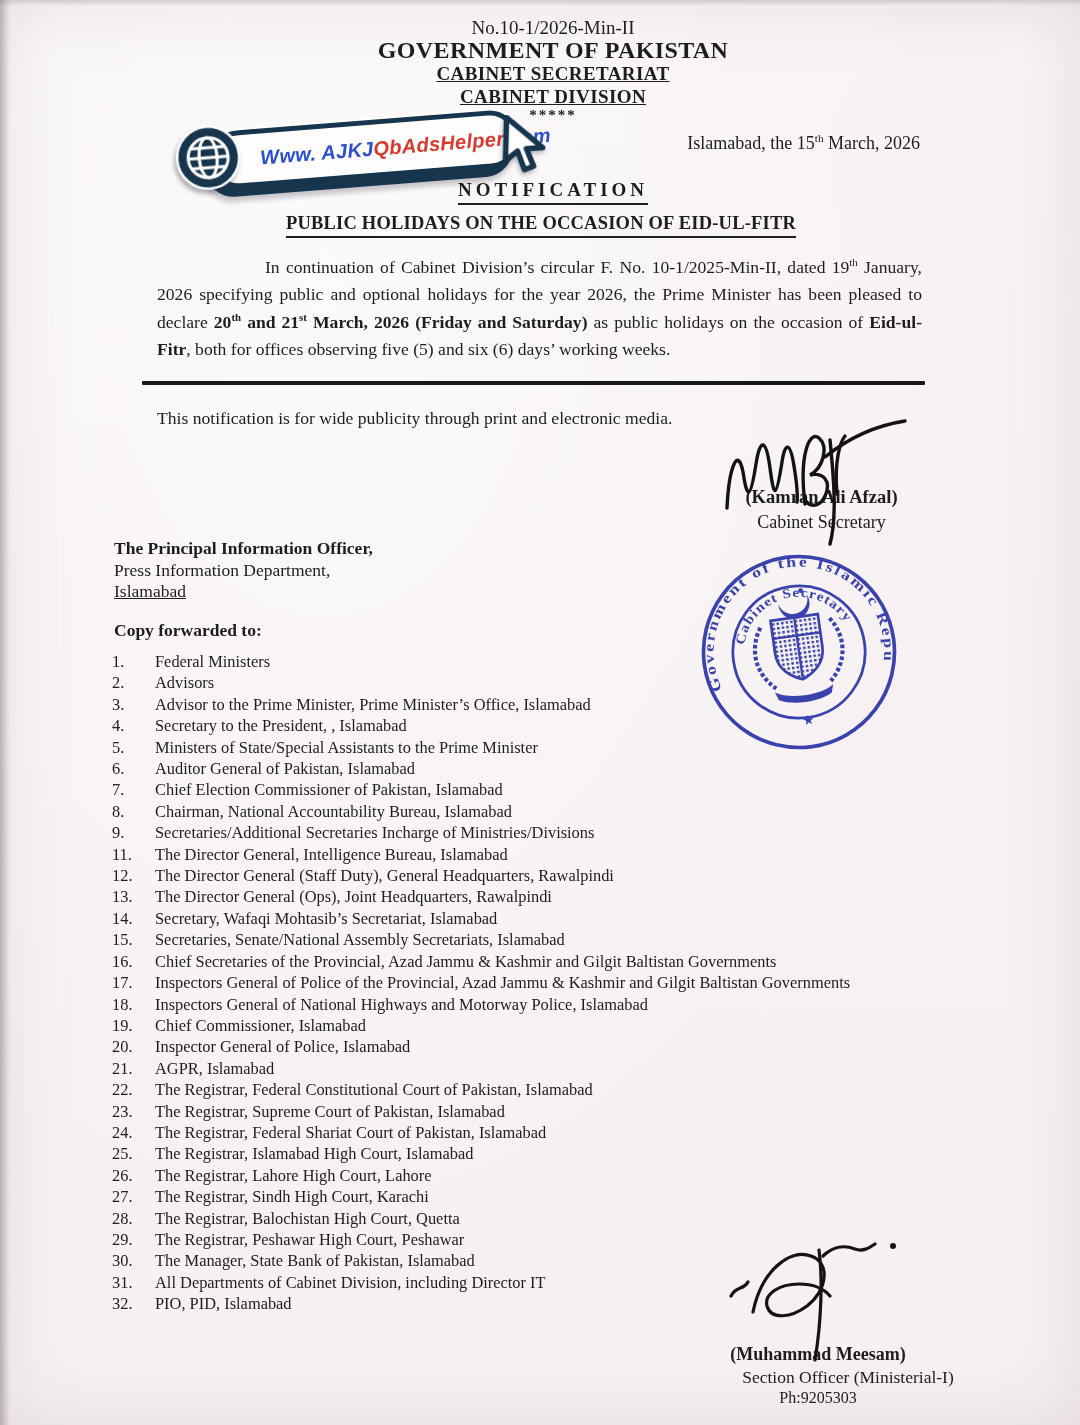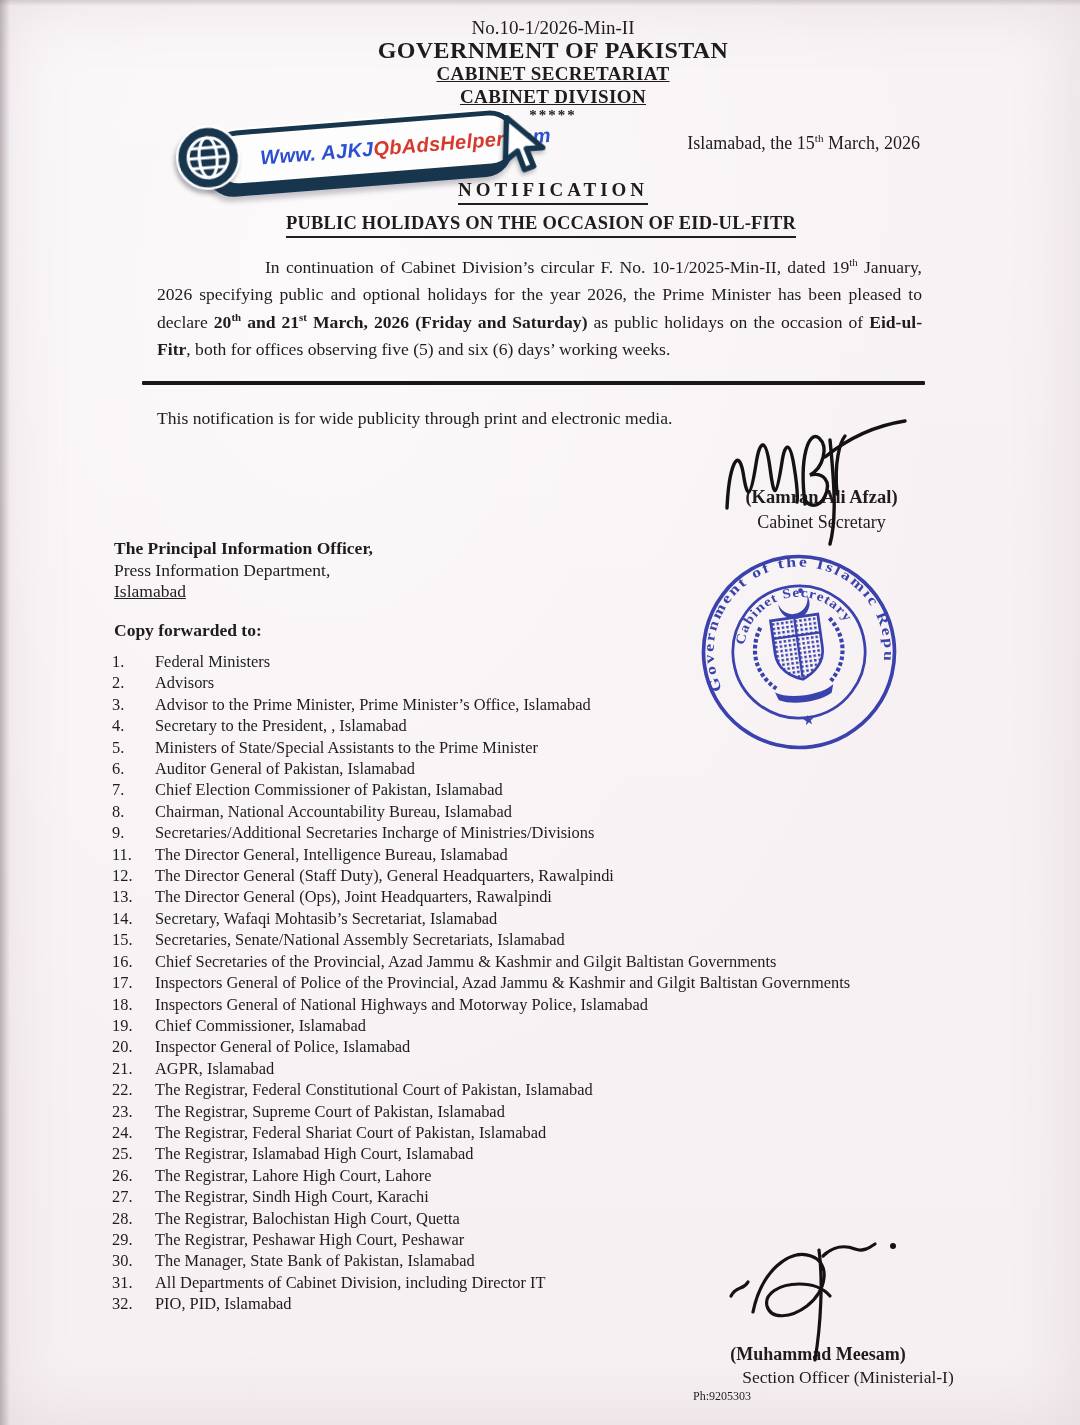--- a/index.html
+++ b/index.html
@@ -78,21 +78,21 @@
   .copy-heading{position:absolute; left:114px; top:620px; font-weight:bold; font-size:17.5px;}
   .copy-list{position:absolute; left:112px; top:651px; width:800px; font-size:16.4px; line-height:21.4px;}
   .li-row{display:flex;}
   .li-num{width:43px; flex:0 0 43px;}
   .li-text{width:700px; max-width:700px;}
 
   
   .sig2-svg{position:absolute; left:723px; top:1232px; width:190px; height:138px; z-index:3; pointer-events:none;}
   .sig2-name{position:absolute; left:693px; top:1344px; width:250px; text-align:center; font-weight:bold; font-size:18px;}
   .sig2-title{position:absolute; left:723px; top:1367px; width:250px; text-align:center; font-size:17.5px;}
-  .sig2-phone{position:absolute; left:693px; top:1389px; width:250px; text-align:left; font-size:12px;}
+  .sig2-phone{position:absolute; left:693px; top:1389px; width:250px; text-align:center; font-size:16px;}
 </style>
 </head>
 <body>
 
 <div class="page">
 
   <div class="header">
     <div class="ref-no">No.10-1/2026-Min-II</div>
     <div class="org-1">GOVERNMENT OF PAKISTAN</div>
     <div class="org-2">CABINET SECRETARIAT</div>

